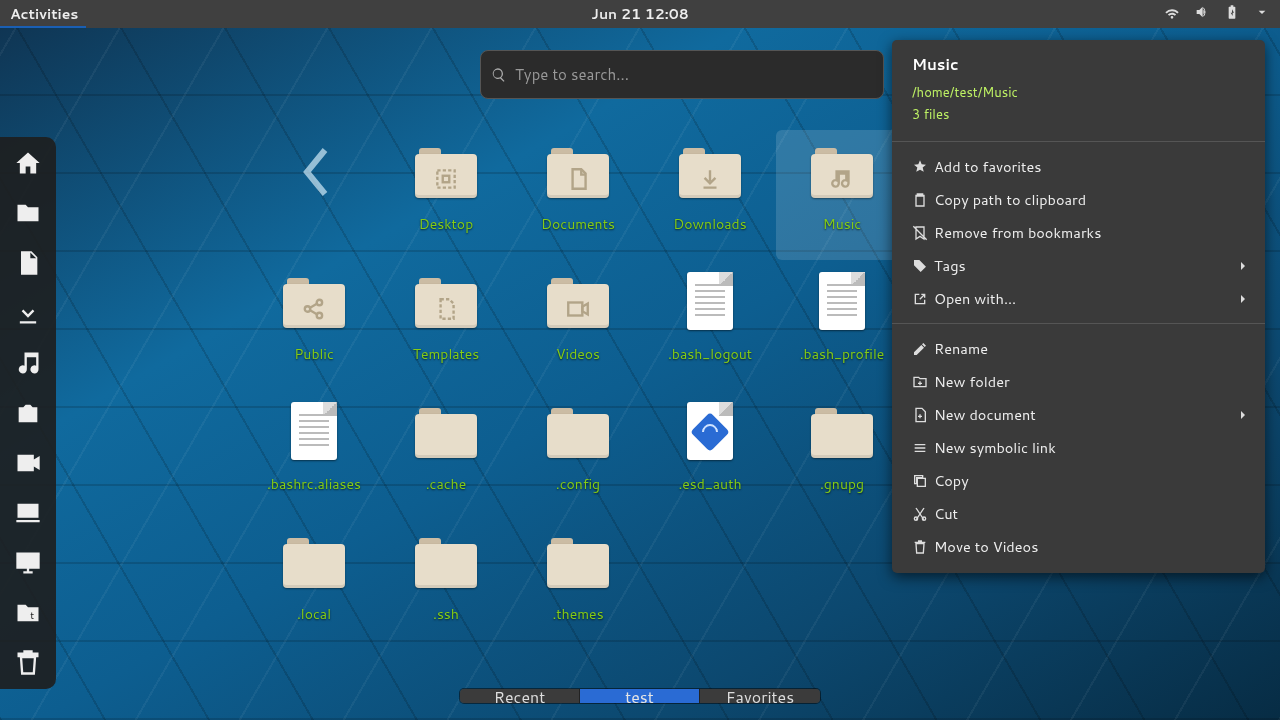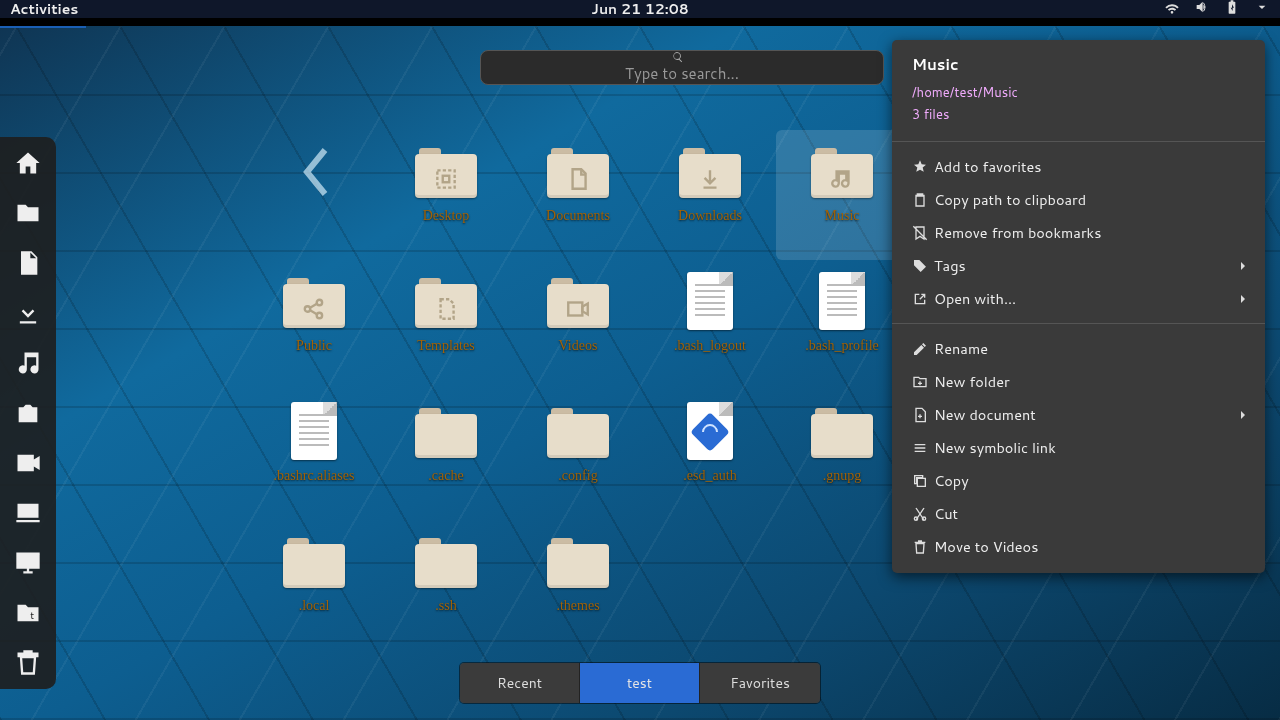--- a/index.html
+++ b/index.html
@@ -7,65 +7,65 @@
   
   .wall{
     position:absolute;left:0;top:26px;width:1280px;height:694px;
     background:
       repeating-linear-gradient(60deg, rgba(0,0,0,.15) 0 2px, transparent 2px 90px),
       repeating-linear-gradient(-60deg, rgba(255,255,255,.05) 0 2px, transparent 2px 90px),
       repeating-linear-gradient(0deg, rgba(0,0,0,.15) 0 2px, transparent 2px 78px),
       linear-gradient(150deg,#0f3553 0%,#106a9e 30%,#0d5e90 50%,#0c486f 75%,#072c44 100%);
   }
   
-  .topbar{position:absolute;top:0;left:0;right:0;height:18px;background:#0f172a;display:flex;align-items:center;padding:0 10px;font-size:14px;font-weight:600;}
+  .topbar{position:absolute;top:0;left:0;right:0;height:28px;background:#404040;display:flex;align-items:center;padding:0 10px;font-size:14px;font-weight:600;}
   .topbar .center{position:absolute;left:0;right:0;text-align:center;pointer-events:none;}
   .topbar .right{margin-left:auto;display:flex;gap:14px;align-items:center;}
   .topbar svg{width:16px;height:16px;fill:#ddd;}
   .activities{cursor:pointer;}
   .act-underline{position:absolute;left:0;top:26px;width:86px;height:2px;background:#1a5fb4;}
   
-  .search{position:absolute;top:50px;left:480px;width:404px;height:35px;background:#2b2b2b;border:1px solid #555;border-radius:8px;display:flex;align-items:center;padding:0 10px;color:#999;font-size:15px;flex-direction:column;}
+  .search{position:absolute;top:50px;left:480px;width:404px;height:49px;background:#2b2b2b;border:1px solid #555;border-radius:8px;display:flex;align-items:center;padding:0 10px;color:#999;font-size:15px;}
   .search svg{width:16px;height:16px;fill:#aaa;margin-right:8px;}
   
   .dash{position:absolute;left:0;top:137px;width:56px;background:rgba(30,30,30,.9);border-radius:0 10px 10px 0;padding:8px 0;display:flex;flex-direction:column;align-items:center;gap:14px;}
   .dash .dock-item{width:36px;height:36px;display:flex;align-items:center;justify-content:center;cursor:pointer;}
   .dash svg{width:28px;height:28px;fill:#eee;}
   
   .back-chev{position:absolute;left:295px;top:142px;cursor:pointer;}
   .back-chev svg{width:40px;height:60px;fill:none;stroke:#cfe9f7;stroke-width:6;opacity:.7;}
   
   .grid{position:absolute;left:248px;top:130px;width:660px;display:flex;flex-wrap:wrap;}
   .cell{width:132px;height:130px;display:flex;flex-direction:column;align-items:center;justify-content:flex-start;cursor:pointer;padding-top:8px;}
   .cell .iconbox{width:64px;height:64px;position:relative;display:flex;align-items:center;justify-content:center;}
-  .cell .label{color:#a16207;font-size:14px;margin-top:6px;text-shadow:0 1px 2px rgba(0,0,0,.7);text-align:center;font-family:Liberation Serif, serif;}
+  .cell .label{color:#84cc16;font-size:14px;margin-top:12px;text-shadow:0 1px 2px rgba(0,0,0,.7);text-align:center;}
   .cell.sel{background:rgba(255,255,255,.14);border-radius:6px;}
   
   .folder{width:62px;height:50px;position:relative;margin-top:6px;}
   .folder .tab{position:absolute;top:0;left:4px;width:22px;height:10px;background:#cbbca4;border-radius:3px 3px 0 0;}
   .folder .body{position:absolute;top:6px;left:0;width:62px;height:44px;background:#e7ddca;border-radius:4px;box-shadow:inset 0 -3px 0 rgba(0,0,0,.08),0 1px 2px rgba(0,0,0,.4);}
   .folder .emb{position:absolute;top:18px;left:18px;width:26px;height:26px;display:flex;align-items:center;justify-content:center;}
   .folder .emb svg{width:26px;height:26px;fill:none;stroke:#b2a488;stroke-width:2.2;}
   
   .file{width:46px;height:58px;background:#fff;border-radius:3px;position:relative;margin-top:2px;box-shadow:0 1px 2px rgba(0,0,0,.5);}
   .file .fold{position:absolute;top:0;right:0;width:14px;height:14px;background:linear-gradient(135deg,#ddd 50%,#bbb 50%);}
   .file .lines{position:absolute;top:12px;left:8px;right:8px;bottom:10px;background:repeating-linear-gradient(#bbb 0 2px,transparent 2px 6px);}
   .file.blue .blob{position:absolute;top:16px;left:9px;width:28px;height:28px;background:#2a6bd4;transform:rotate(45deg);border-radius:4px;}
   .file.blue .blob:after{content:"";position:absolute;inset:6px;border:2px solid #cfe2ff;border-radius:50%;border-right-color:transparent;border-bottom-color:transparent;}
   
   .tabs{position:absolute;bottom:17px;left:460px;display:flex;border-radius:4px;overflow:hidden;box-shadow:0 0 0 1px rgba(0,0,0,.5);}
-  .tabs .tab{width:120px;height:40px;background:#3b3b3b;color:#ddd;font-size:14px;display:flex;align-items:center;justify-content:center;cursor:pointer;border-right:1px solid #222;}
+  .tabs .tab{width:120px;height:14px;background:#3b3b3b;color:#ddd;font-size:16px;display:flex;align-items:center;justify-content:center;cursor:pointer;border-right:1px solid #222;text-decoration:underline;}
   .tabs .tab:last-child{border-right:none;}
   .tabs .tab.active{background:#2a6bd4;color:#e5e5e5;}
   
   .menu{position:absolute;top:40px;right:15px;width:373px;background:#3a3a3a;border-radius:5px;padding:14px 0 10px;box-shadow:0 4px 14px rgba(0,0,0,.6);font-size:14.5px;}
   .menu:before{content:"";position:absolute;left:-9px;top:128px;border:9px solid transparent;border-right-color:#3a3a3a;}
   .menu .head{padding:0 20px 6px;}
   .menu .title{font-weight:700;font-size:15px;color:#fff;margin-bottom:8px;}
-  .menu .sub{color:#f0abfc;font-size:13px;margin-bottom:4px;}
+  .menu .sub{color:#bef264;font-size:13px;margin-bottom:4px;}
   .menu .sep{height:1px;background:#555;margin:8px 0;}
   .menu .item{display:flex;align-items:center;padding:6px 20px;gap:6px;cursor:pointer;position:relative;}
   .menu .item .chev{position:absolute;right:14px;}
   .menu svg{width:16px;height:16px;fill:#ddd;flex:none;}
 </style>
 </head>
 <body>
 
 <div class="wall"></div>
 

